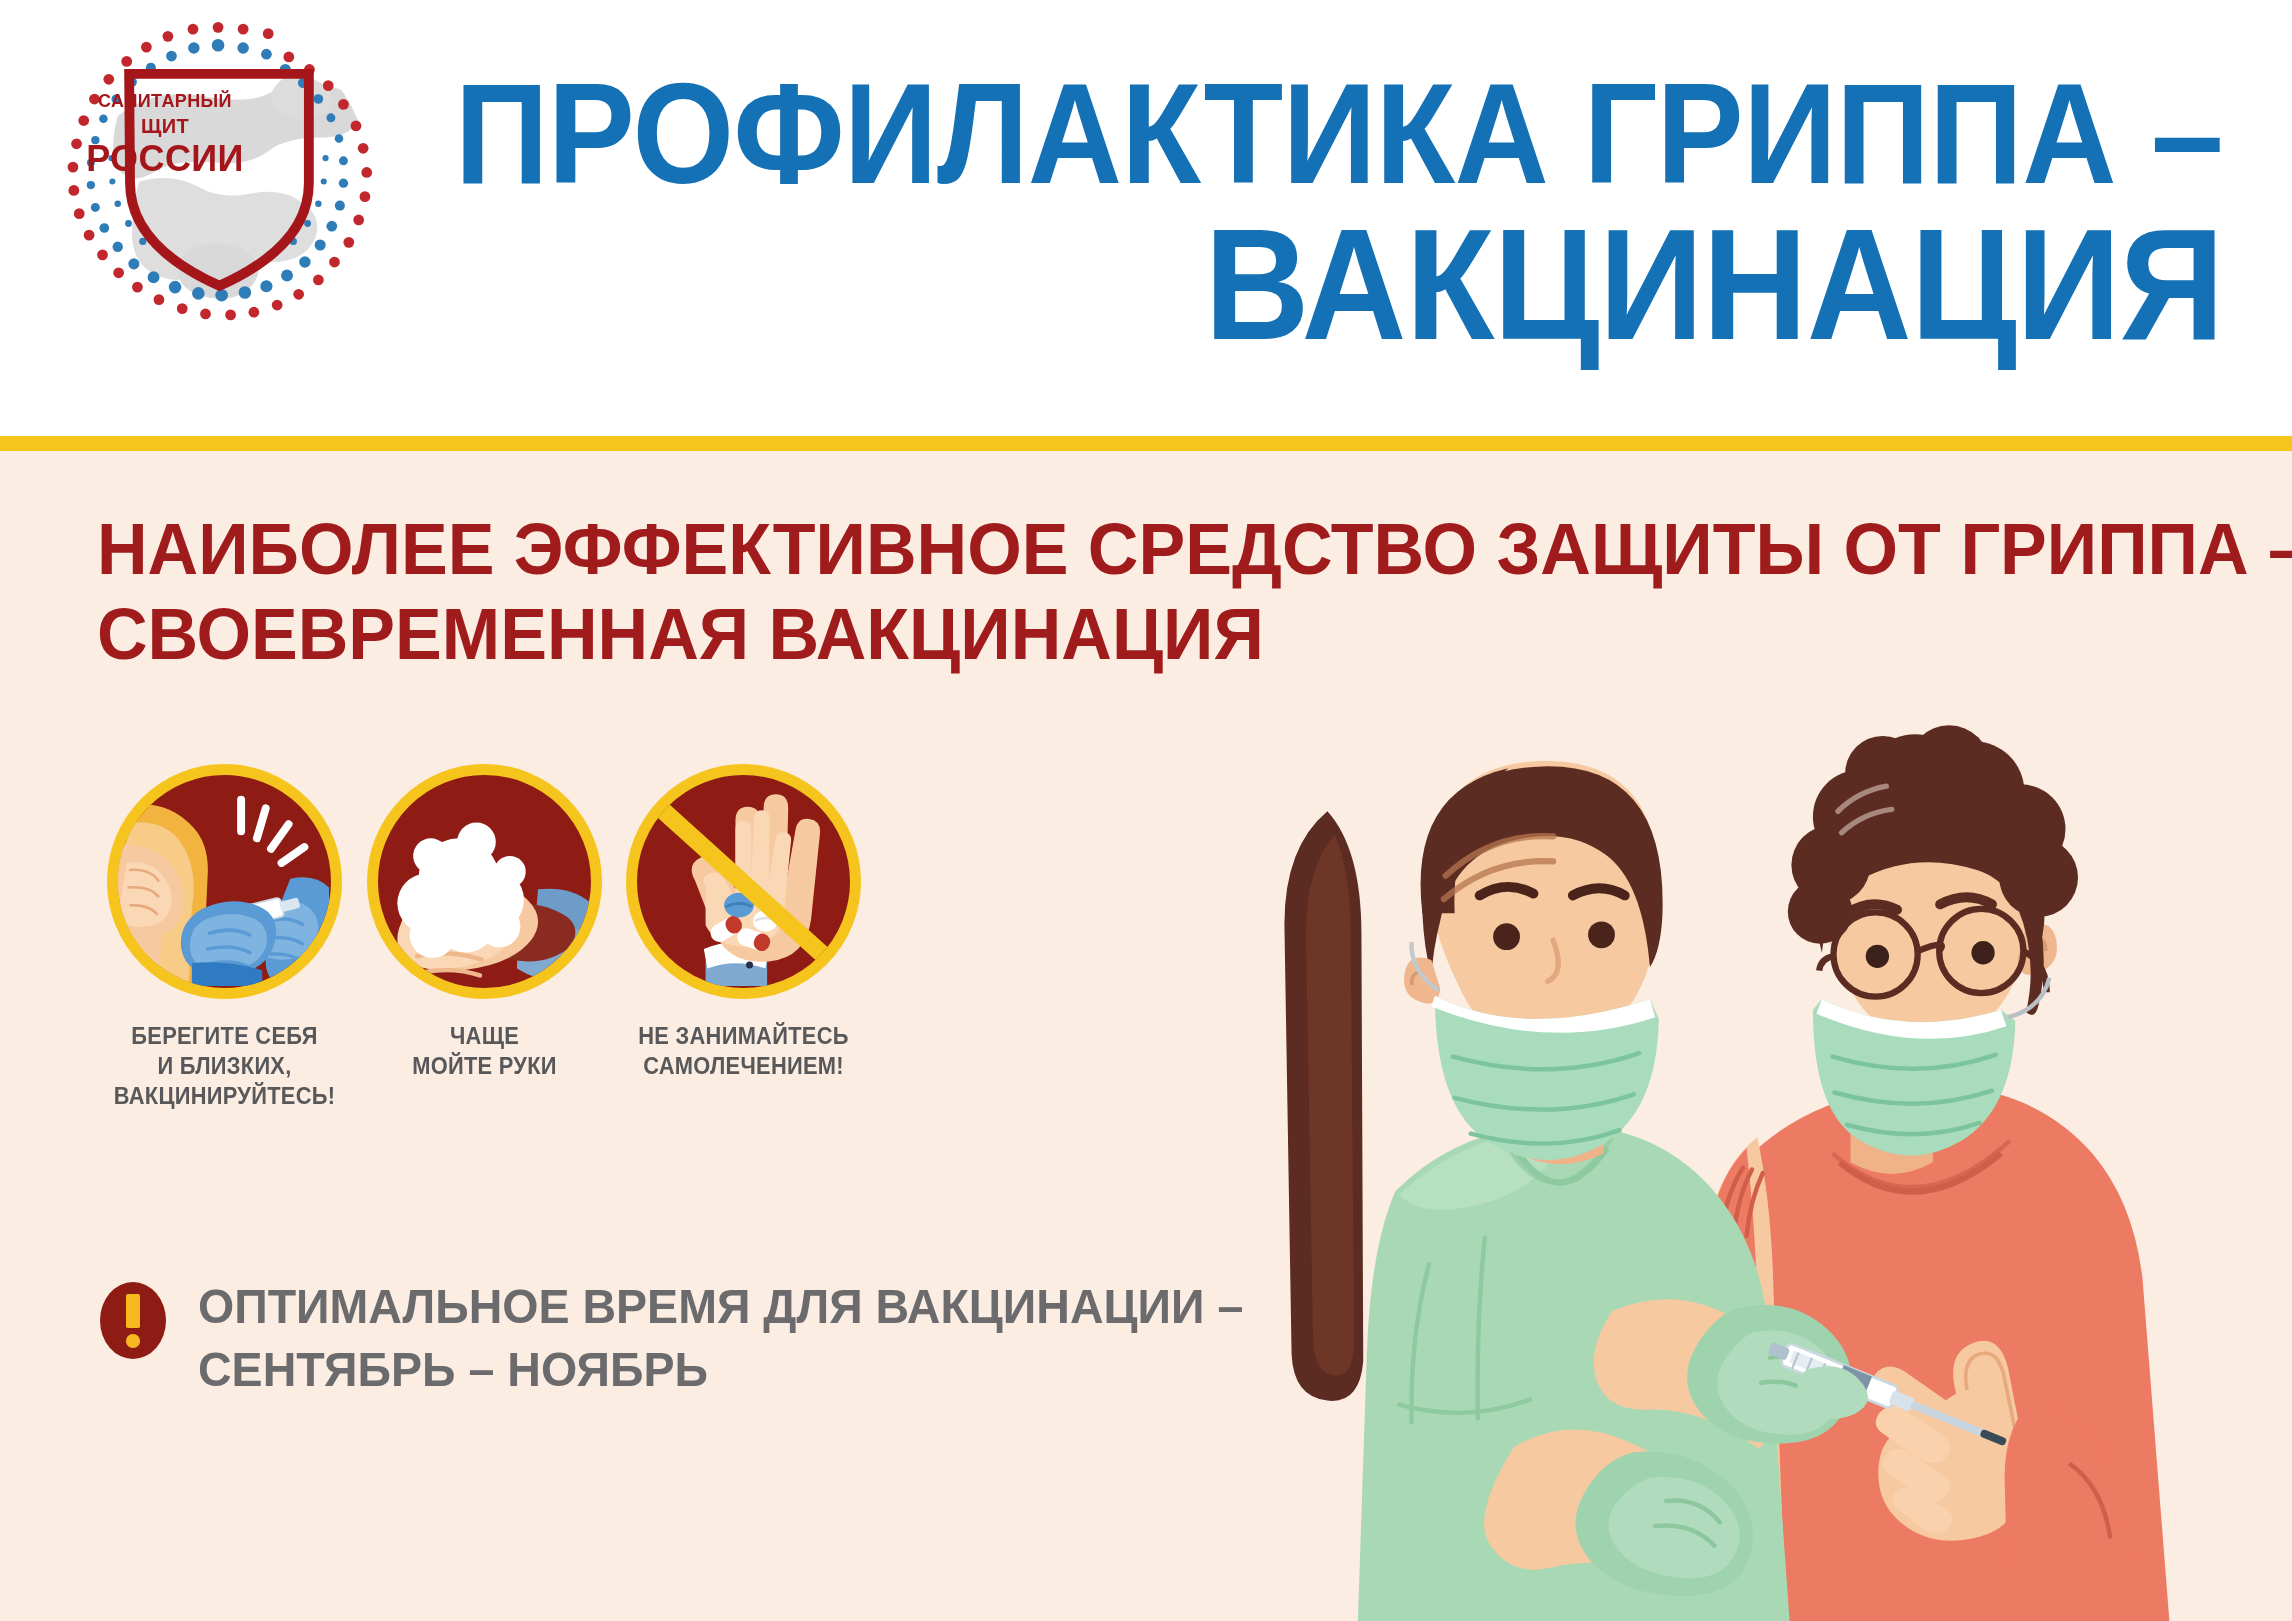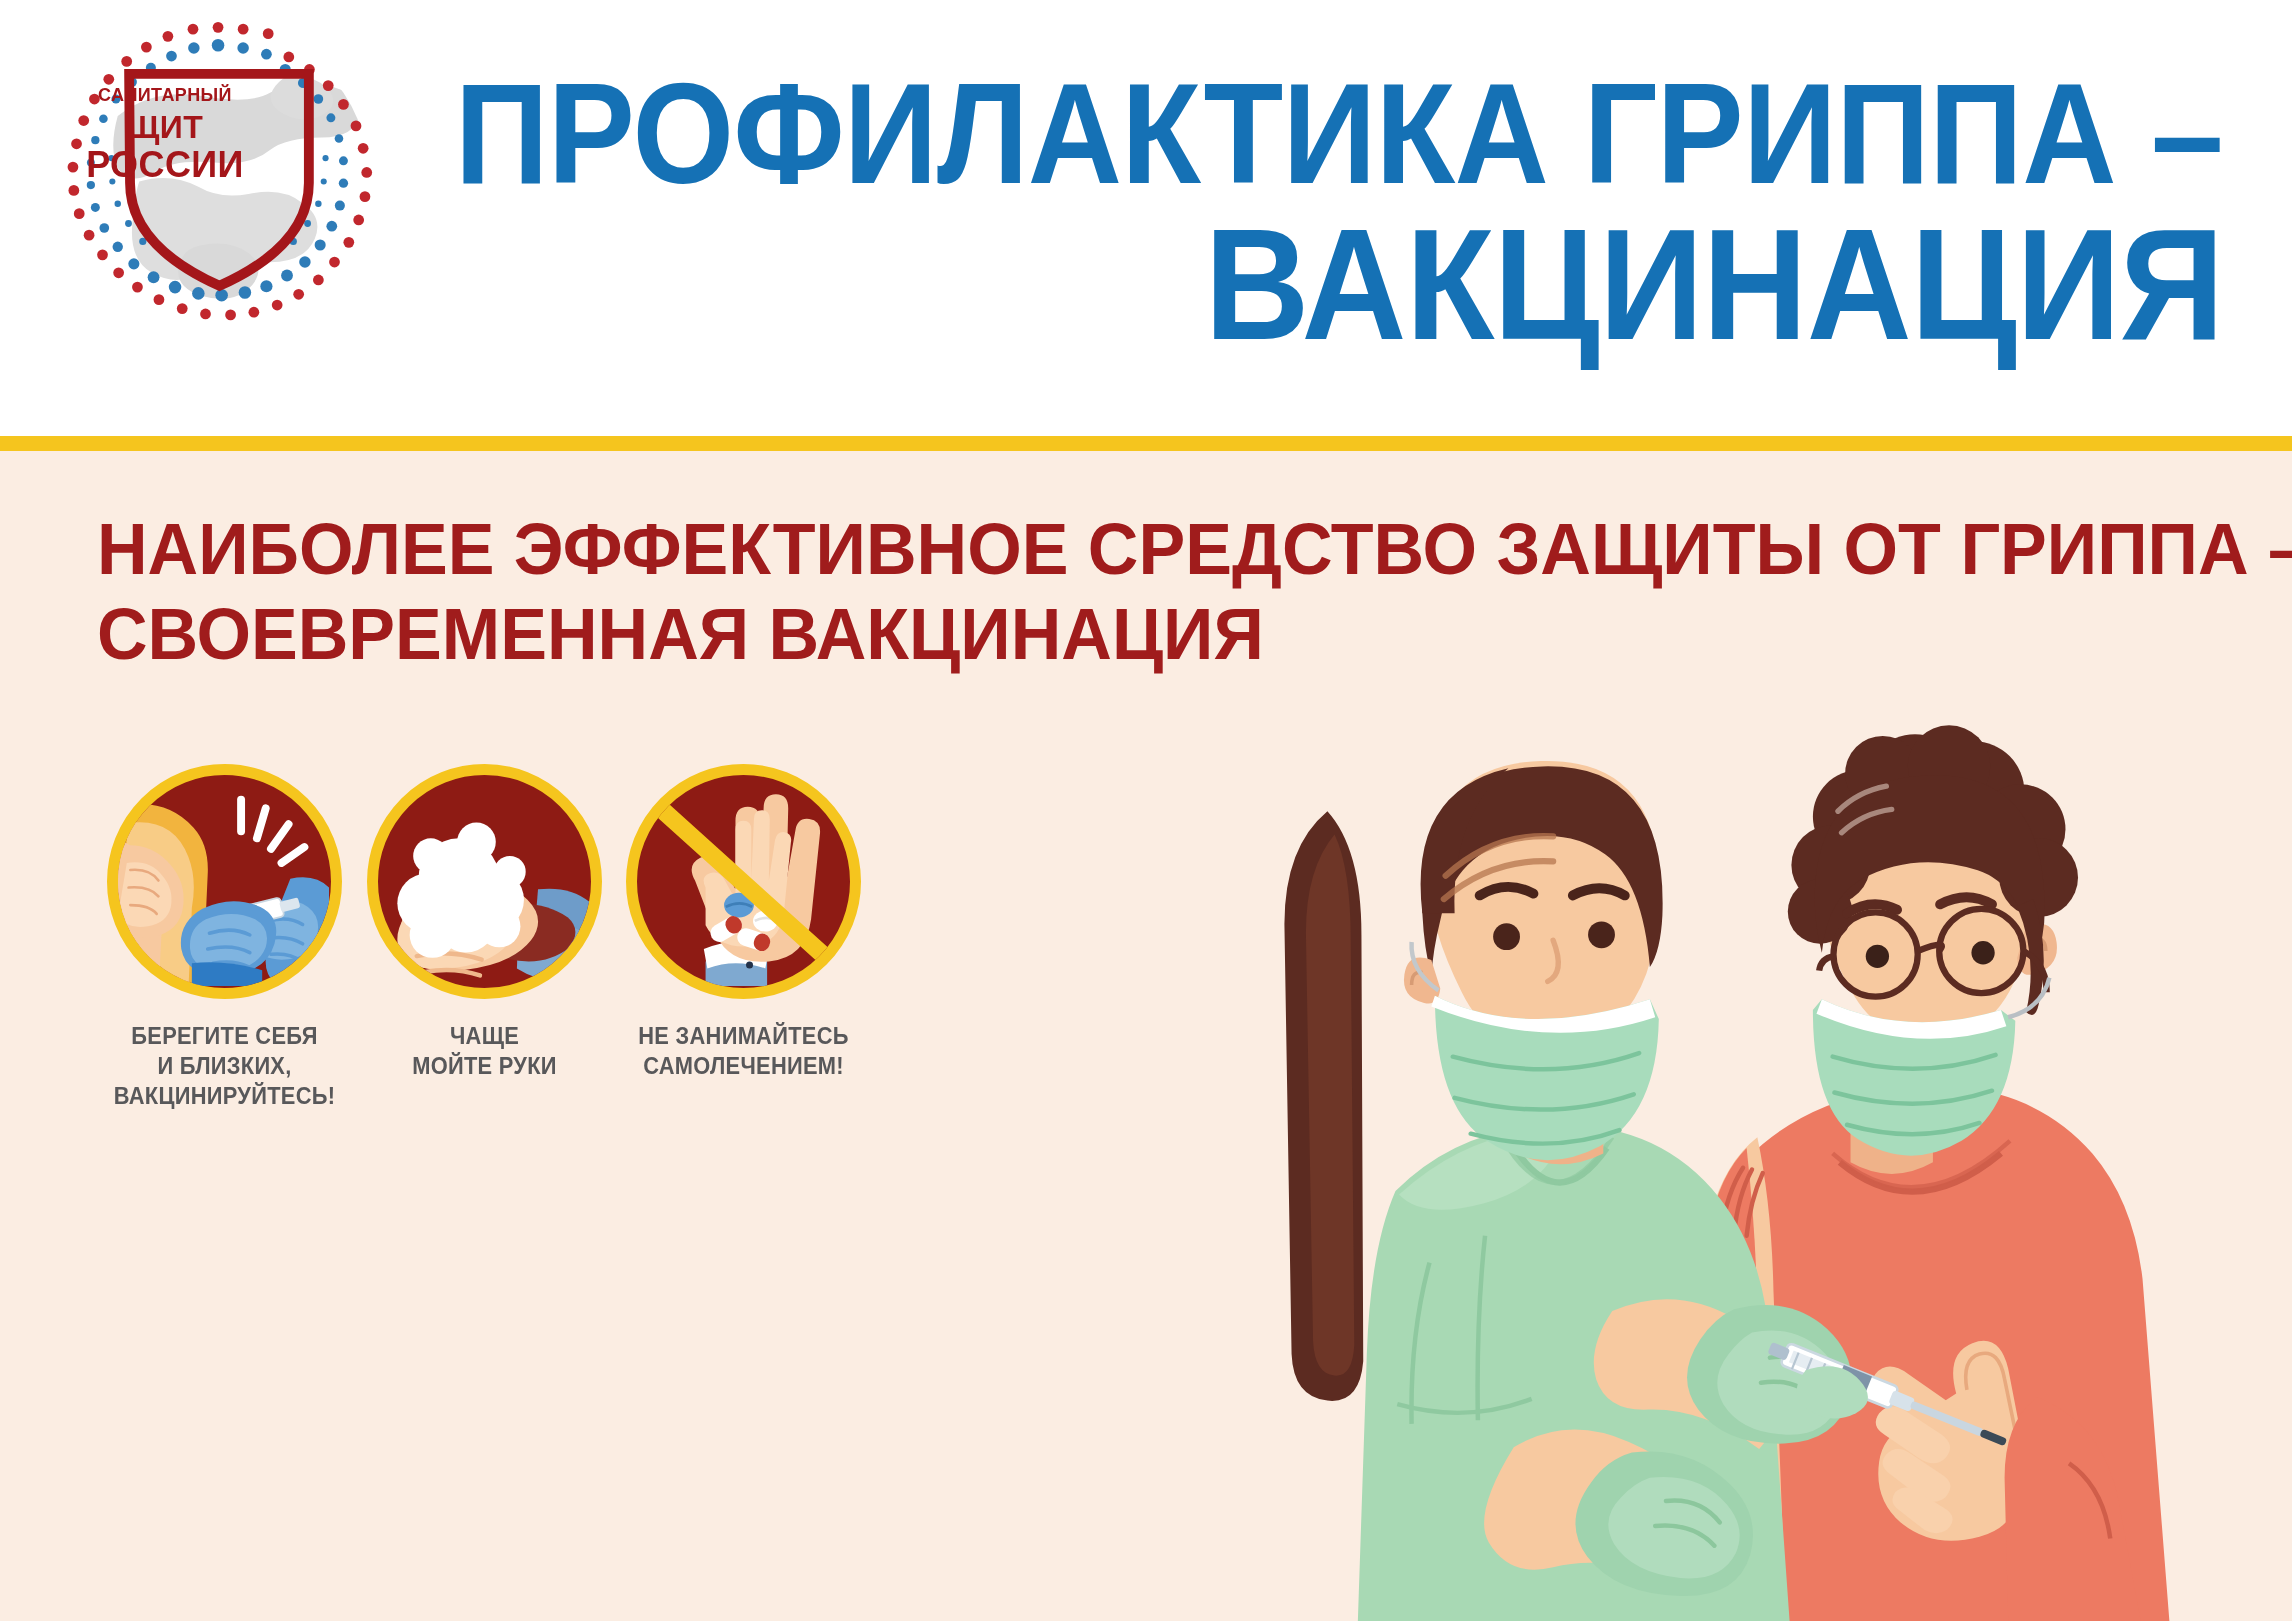--- a/index.html
+++ b/index.html
@@ -27,21 +27,21 @@
   .logo-shield{
     position:absolute;left:54px;top:43px;width:202px;height:228px;
   }
   .shield-text{
     position:absolute;left:0;top:0;width:202px;height:228px;
     display:flex;flex-direction:column;align-items:center;justify-content:center;
     color:#A4161A;font-weight:bold;line-height:1.08;text-align:center;
     letter-spacing:0.4px;
   }
   .shield-l1{font-size:18px;margin-bottom:4.5px;}
-  .shield-l2{font-size:32px;margin-bottom:1.8px;}
+  .shield-l2{font-size:20px;margin-bottom:1.8px;}
   .shield-l3{font-size:36px;}
 
   .title-block{
     position:absolute;left:593px;top:16px;width:1630px;height:394px;
     display:flex;flex-direction:column;justify-content:center;align-items:flex-end;
   }
   .title-line{
     color:#1571B5;
     font-weight:bold;
     font-size:142px;
@@ -367,20 +367,32 @@
             <line x1="18" y1="30" x2="222" y2="214" stroke="#F5C51E" stroke-width="20" stroke-linecap="round"></line>
           </svg>
         </div>
         <div class="icon-caption">
           <div>НЕ ЗАНИМАЙТЕСЬ</div>
           <div>САМОЛЕЧЕНИЕМ!</div>
         </div>
       </div>
     </div>
 
+    <div class="callout">
+      <div class="callout-badge">
+        <div class="bang">
+          <div class="bang-bar"></div>
+          <div class="bang-dot"></div>
+        </div>
+      </div>
+      <div class="callout-text">
+        <div>ОПТИМАЛЬНОЕ ВРЕМЯ ДЛЯ ВАКЦИНАЦИИ –</div>
+        <div>СЕНТЯБРЬ – НОЯБРЬ</div>
+      </div>
+    </div>
 
     <div class="illus">
       <svg viewBox="0 0 1170 1276" width="1048" height="1143">
 
         <g>
 
           <path d="M560 760 q60 -60 150 -76 q40 -8 86 -4 q92 8 150 74 q46 54 56 140 l30 382 H528 l12 -366 q4 -90 20 -150 Z" fill="#ED7A62"></path>
 
           <path d="M572 736 q-36 28 -52 86 q-14 52 -10 104 l8 350 h86 l-14 -368 q-2 -96 -18 -172 Z" fill="#F7C9A0"></path>
           <path d="M560 748 q-30 30 -42 88 q-8 44 -6 84 l60 4 q-2 -86 -12 -176 Z" fill="#ED7A62"></path>

